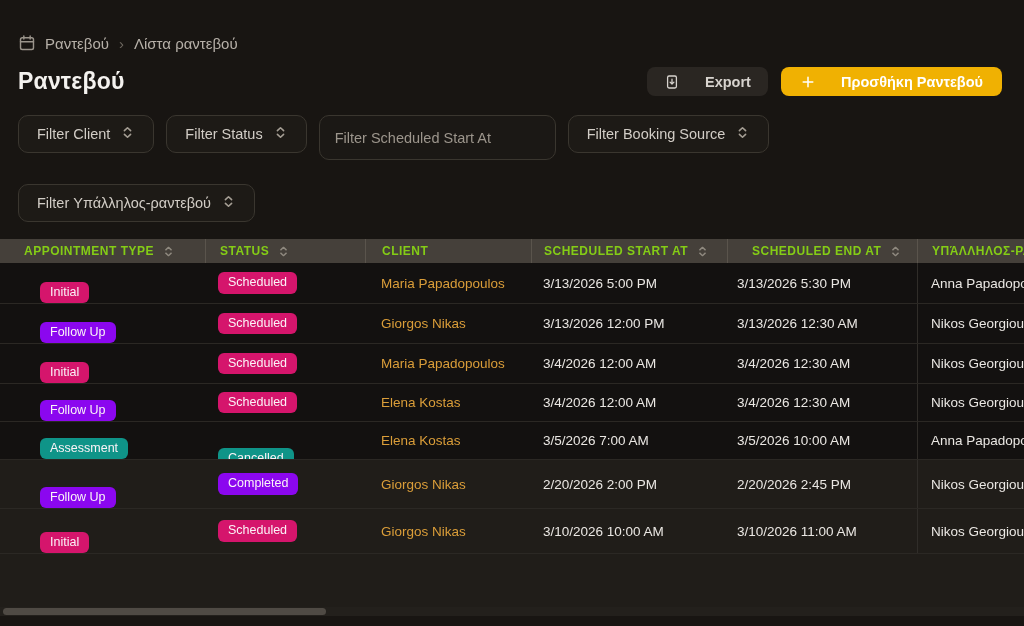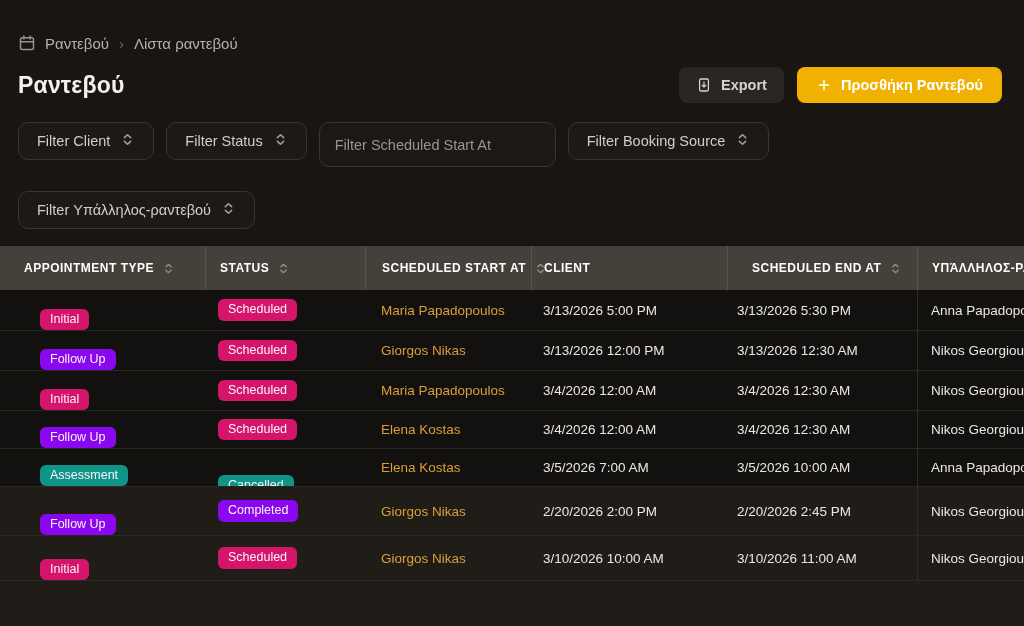--- a/index.html
+++ b/index.html
@@ -13,21 +13,21 @@
   
   .topbar { padding:34px 22px 0 18px; }
   .breadcrumb { display:flex; align-items:center; gap:9px; font-size:15px; color:#b6b0a8; }
   .breadcrumb .crumb { cursor:default; }
   .breadcrumb .sep { color:#6e6860; font-size:15px; padding:0 1px; }
   .cal-icon { width:18px; height:18px; color:#9a948b; display:block; }
 
   .titlerow { display:flex; align-items:center; margin-top:15px; }
   .page-title { font-size:23px; font-weight:700; color:#f4f2ef; letter-spacing:.2px; }
   .titlerow .spacer { flex:1; }
-  .btn { display:flex; align-items:center; gap:9px; height:36px; border-radius:8px;
+  .btn { display:flex; align-items:center; gap:25px; height:29px; border-radius:8px;
          font-size:14.5px; font-weight:600; padding:0 17px; cursor:pointer; border:none; }
   .btn-export { background:#2a2622; color:#d7d3ce; margin-right:13px; }
   .btn-create { background:var(--accent-yellow,#f0b102); color:#ffffff; padding:0 19px; }
   .icon16 { width:16px; height:16px; display:block; }
 
   
   .filters { padding:0 18px; margin-top:19px; display:flex; gap:12px; flex-wrap:wrap; }
   .filters .rowgap { height:0; flex-basis:100%; margin-top:-2px; }
   .pill { display:flex; align-items:center; gap:10px; height:38px; padding:0 18px;
           background:#1d1a16; border:1px solid #3a362f; border-radius:10px;
@@ -35,22 +35,22 @@
   .pill .chev { color:#a59e94; }
   .filter-input { height:45px; width:237px; background:#1b1815; border:1px solid #3a362f;
           border-radius:10px; font-size:14.5px; color:#e5e1dc; padding:0 15px;
           font-family:inherit; }
   .filter-input::placeholder { color:#9c958c; opacity:1; }
 
   
   .table-wrap { margin-top:17px; width:1024px; overflow:hidden; background:#131110; }
   .tgrid { display:grid; grid-template-columns:205px 160px 166px 196px 190px 303px; width:1220px; }
   .thead { background:#45403a; }
-  .th { height:44px; display:flex; align-items:center; gap:8px;
-        font-size:12px; font-weight:700; letter-spacing:.5px; color:#ffffff;
+  .th { height:24px; display:flex; align-items:center; gap:8px;
+        font-size:12px; font-weight:700; letter-spacing:.5px; color:#84cc16;
         padding-left:14px; border-left:1px solid #5a544c; white-space:nowrap; }
   .th:first-child { border-left:none; padding-left:24px; }
   .th:nth-child(3) { padding-left:16px; }
   .th:nth-child(4) { padding-left:12px; }
   .th:nth-child(5) { padding-left:24px; }
   .sort-icon { color:#8f897f; flex:0 0 auto; }
 
   .t-row { display:grid; grid-template-columns:205px 160px 166px 196px 190px 303px;
            width:1220px; background:#131110; border-top:1px solid #2b2824; cursor:pointer; }
   .t-row:first-child { border-top:none; }
@@ -156,27 +156,27 @@
           <path d="M4.7 6L8 2.9 11.3 6M4.7 10L8 13.1 11.3 10"></path>
         </svg>
       </div>
       <div class="th">
         <span>STATUS</span>
         <svg class="sort-icon" width="13" height="13" viewBox="0 0 16 16" fill="none" stroke="currentColor" stroke-width="1.7" stroke-linecap="round" stroke-linejoin="round">
           <path d="M4.7 6L8 2.9 11.3 6M4.7 10L8 13.1 11.3 10"></path>
         </svg>
       </div>
       <div class="th">
+        <span>CLIENT</span>
+      </div>
+      <div class="th">
         <span>SCHEDULED START AT</span>
         <svg class="sort-icon" width="13" height="13" viewBox="0 0 16 16" fill="none" stroke="currentColor" stroke-width="1.7" stroke-linecap="round" stroke-linejoin="round">
           <path d="M4.7 6L8 2.9 11.3 6M4.7 10L8 13.1 11.3 10"></path>
         </svg>
-      </div>
-      <div class="th">
-        <span>CLIENT</span>
       </div>
       <div class="th">
         <span>SCHEDULED END AT</span>
         <svg class="sort-icon" width="13" height="13" viewBox="0 0 16 16" fill="none" stroke="currentColor" stroke-width="1.7" stroke-linecap="round" stroke-linejoin="round">
           <path d="M4.7 6L8 2.9 11.3 6M4.7 10L8 13.1 11.3 10"></path>
         </svg>
       </div>
       <div class="th">
         <span>ΥΠΆΛΛΗΛΟΣ-ΡΑΝΤΕΒΟΎ</span>
       </div>

